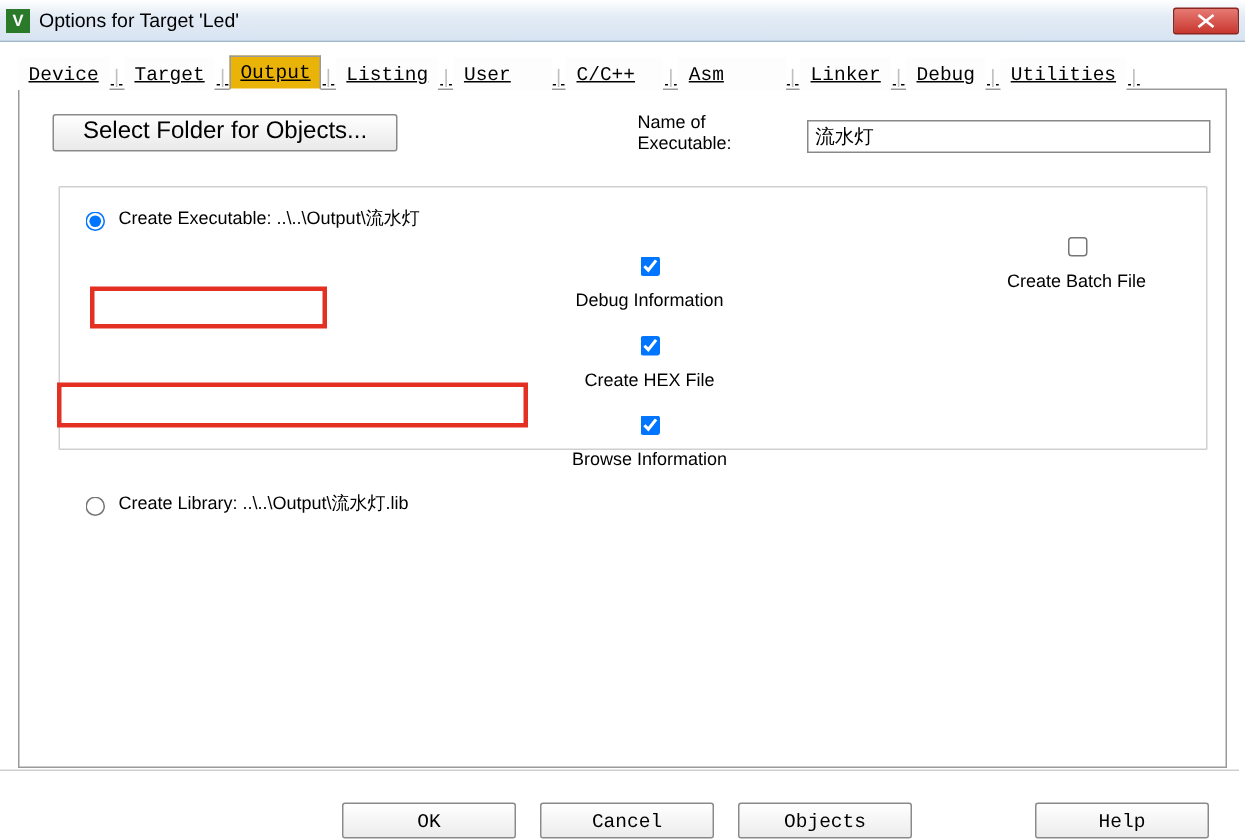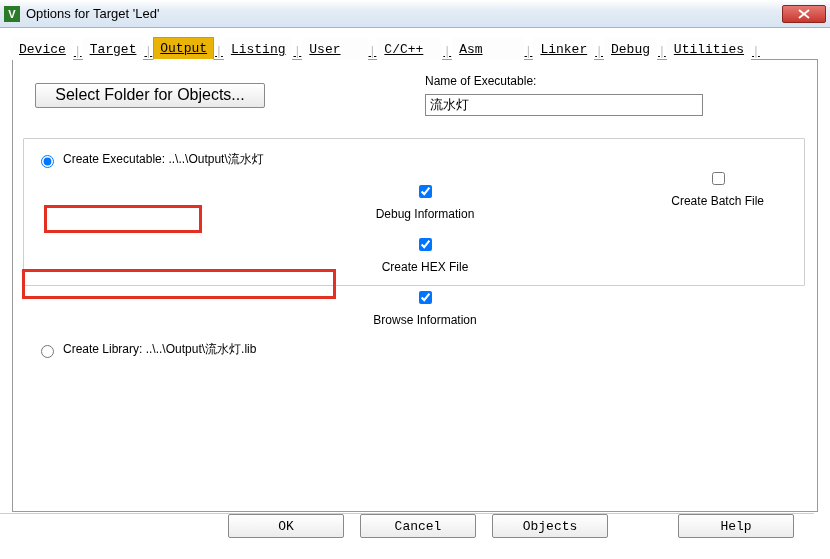--- a/index.html
+++ b/index.html
@@ -93,62 +93,62 @@
     height: 25px;
     background: linear-gradient(#ffffff, #e9e9e9);
     border: 1px solid #8a8a8a;
     border-radius: 2px;
     font-family: Tahoma, "Segoe UI", sans-serif;
     font-size: 16px;
     padding: 0 10px;
     cursor: default;
   }
   .label { font-size: 12px; }
-  .name-exec { display: flex; align-items: flex-start; gap: 6px; margin-left: 120px; flex-direction: column;}
+  .name-exec { display: flex; align-items: flex-end; gap: 6px; margin-left: 120px;}
   .textfield {
     width: 278px; height: 22px;
     border: 1px solid #888;
     padding: 2px 4px;
     font-family: "Microsoft YaHei", sans-serif;
     font-size: 13px;
   }
   
   .groupbox {
     border: 1px solid #cfcfcf;
     border-radius: 1px;
     padding: 12px 12px 32px 12px;
     position: relative;
-    margin-left: 0;
+    margin-left: 16px;
     margin-right: 2px;
-    height: 148px;
+    height: 176px;
   }
   .radio-line, .check-line {
     display: flex; align-items: center;
     gap: 6px;
     margin-bottom: 14px;
   }
   .radio { width: 13px; height: 13px; }
   .chk { width: 13px; height: 13px; }
   .indent { margin-left: 22px; flex-direction: column; }
   .redbox { position: absolute; border: 3px solid #e33023; pointer-events: none; }
   .right-check {
     position: absolute;
     right: 40px;
     top: 30px;
     display: flex; align-items: center; gap: 6px; flex-direction: column;
   }
   
   .footer {
     position: absolute;
-    left: 0; right: 16px; bottom: 0;
+    left: 0; right: 4px; bottom: 0;
     height: 46px;
     border-top: 1px solid #cfcfcf;
     background: #ffffff;
     display: flex;
-    align-items: flex-start;
+    align-items: flex-end;
     padding-left: 228px;
     gap: 16px;
     font-family: "Courier New", monospace;
     font-size: 13px;
   }
   .footer .fbtn {
     width: 116px; height: 24px;
     background: linear-gradient(#ffffff, #ececec);
     border: 1px solid #8a8a8a;
     border-radius: 2px;

